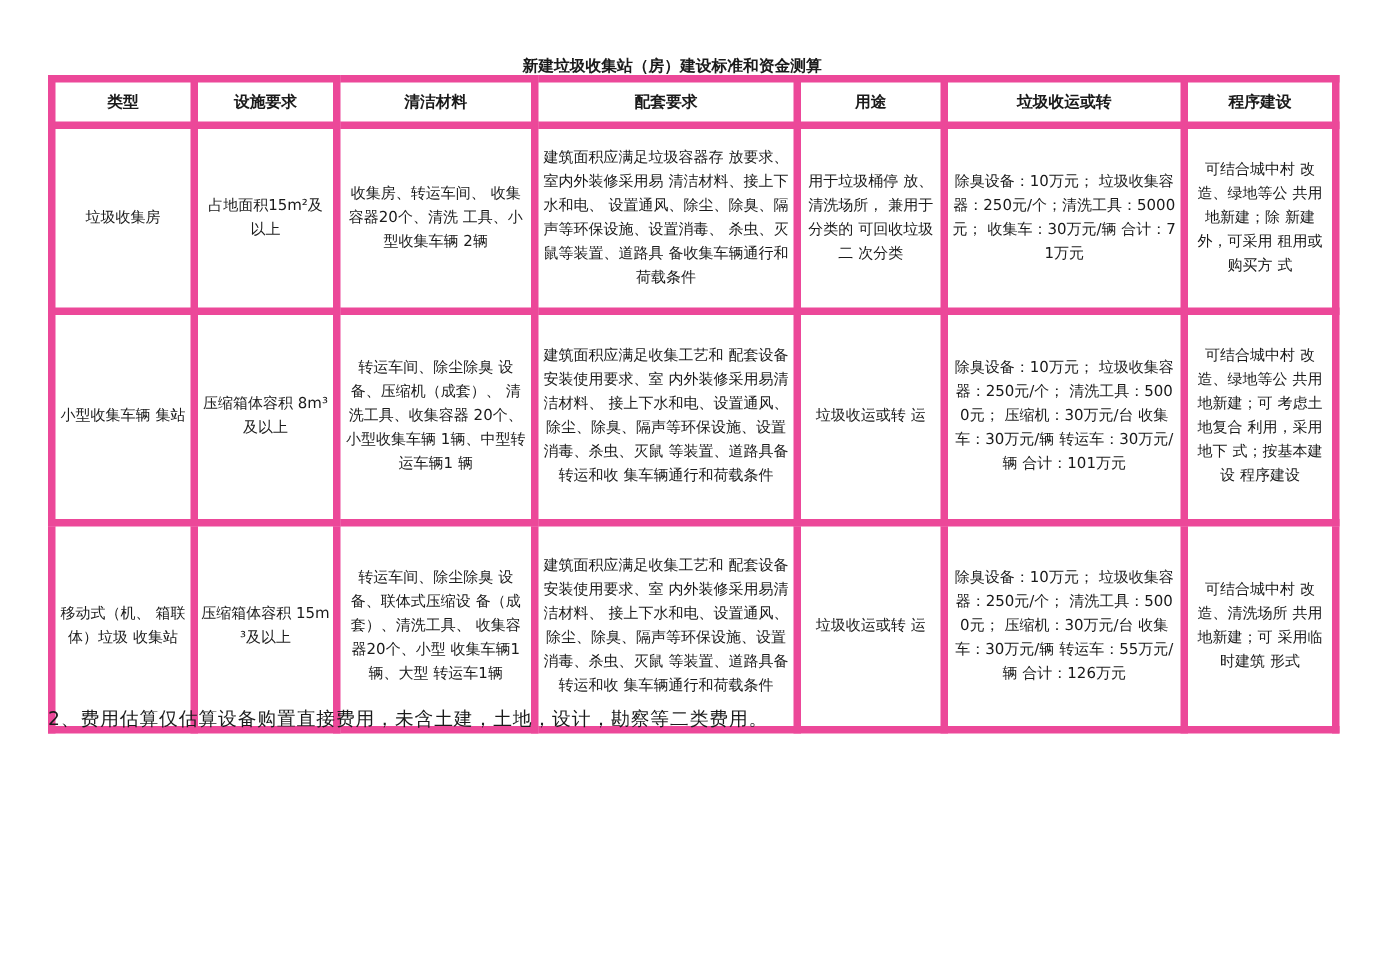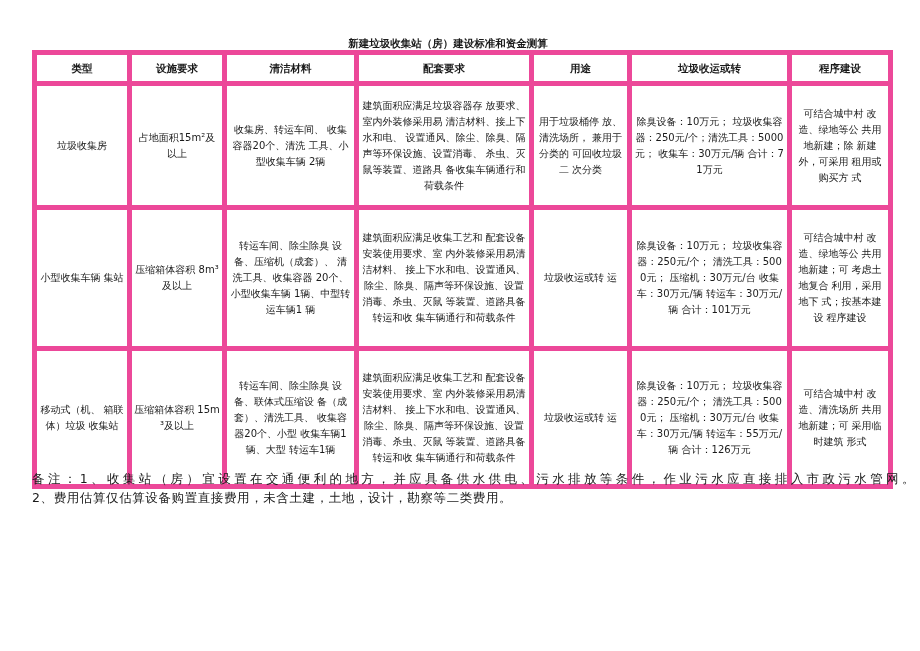--- a/index.html
+++ b/index.html
@@ -71,15 +71,14 @@
       <td>转运车间、除尘除臭 设备、联体式压缩设 备（成套）、清洗工具、 收集容器20个、小型 收集车辆1辆、大型 转运车1辆</td>
       <td>建筑面积应满足收集工艺和 配套设备安装使用要求、室 内外装修采用易清洁材料、 接上下水和电、设置通风、 除尘、除臭、隔声等环保设施、设置消毒、杀虫、灭鼠 等装置、道路具备转运和收 集车辆通行和荷载条件</td>
       <td>垃圾收运或转 运</td>
       <td>除臭设备：10万元； 垃圾收集容器：250元/个； 清洗工具：5000元； 压缩机：30万元/台 收集车：30万元/辆 转运车：55万元/辆 合计：126万元</td>
       <td>可结合城中村 改造、清洗场所 共用地新建；可 采用临时建筑 形式</td>
     </tr>
   </tbody>
 </table>
 
 <div class="notes">
-  <div class="note1">备注：1、收集站（房）宜设置在交通便利的地方，并应具备供水供电、污水排放等条件，作业污水应直接排入市政污水管网。</div>
   <div class="note2">2、费用估算仅估算设备购置直接费用，未含土建，土地，设计，勘察等二类费用。</div>
 </div>
 
 </body></html>

